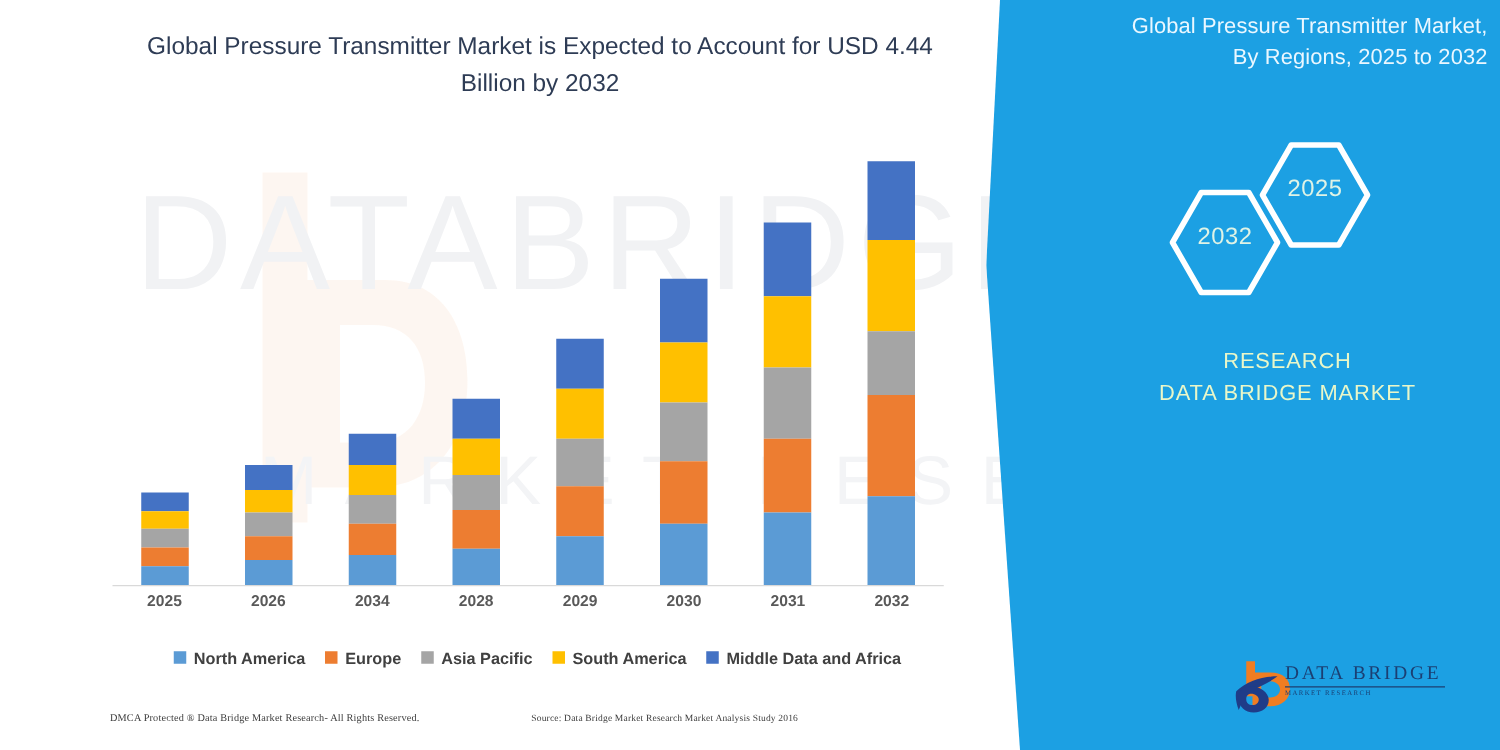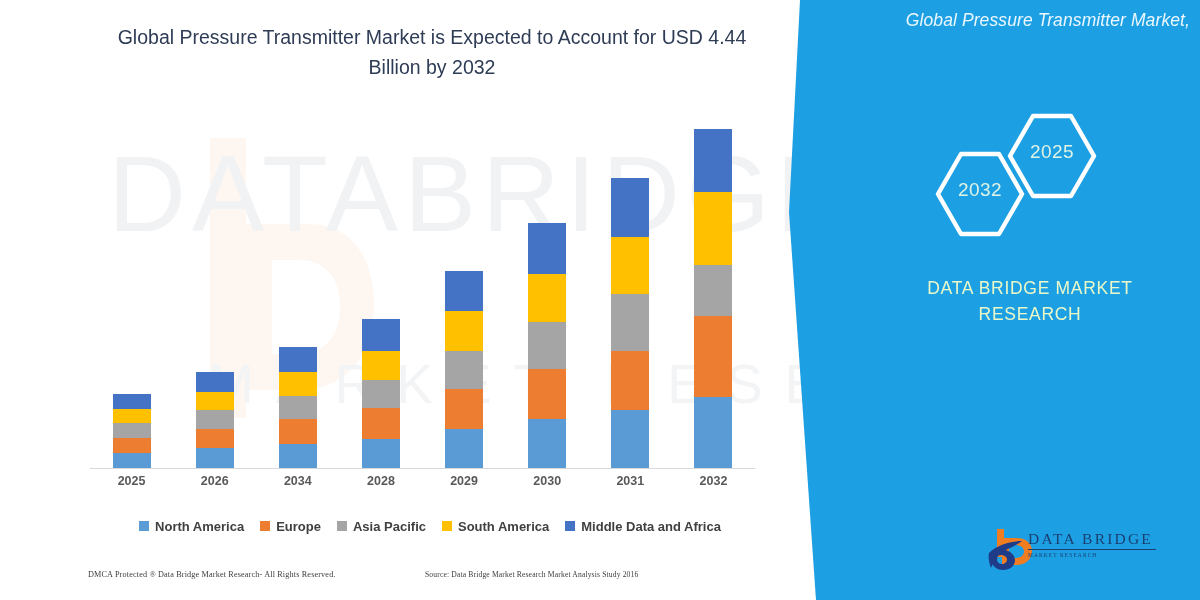--- a/index.html
+++ b/index.html
@@ -8,21 +8,21 @@
 
   
   .blue-panel{
     position:absolute;top:0;left:0;width:1200px;height:600px;
     clip-path:polygon(800px 0,1200px 0,1200px 600px,816px 600px,789px 212px);
     z-index:2;
   }
   .panel-title{
     position:absolute;top:8px;left:845px;width:345px;
     text-align:right;font-size:17.5px;line-height:1.45;
-    color:#eaf7ff;letter-spacing:.1px;font-style:italic;
+    color:#eaf7ff;letter-spacing:.1px;
   }
   .panel-title span{display:block;}
 
   
   .hex{position:absolute;}
   .hex svg{display:block;overflow:visible;}
   .hex-label{
     position:absolute;width:100%;text-align:center;
     color:#dff3e6;font-size:19px;letter-spacing:.4px;
   }
@@ -227,39 +227,40 @@
     </div>
 
   <div class="footer">
     <div class="foot-left">DMCA Protected ® Data Bridge Market Research- All Rights Reserved.</div>
     <div class="foot-right">Source: Data Bridge Market Research  Market Analysis Study 2016</div>
   </div>
 
   <div class="blue-panel" id="blue-panel" style="background: rgb(28, 160, 227);">
     <div class="panel-title">
       <span>Global Pressure Transmitter Market,</span>
+      <span>By Regions, 2025 to 2032</span>
     </div>
 
     <div class="hex hex-2032">
       <svg width="92" height="92" viewBox="0 0 92 92">
         <polygon points="27,6 65,6 88,46 65,86 27,86 4,46" fill="none" stroke="#ffffff" stroke-width="4.5" stroke-linejoin="round"></polygon>
       </svg>
       <div class="hex-label">2032</div>
     </div>
 
     <div class="hex hex-2025">
       <svg width="92" height="92" viewBox="0 0 92 92">
         <polygon points="27,6 65,6 88,46 65,86 27,86 4,46" fill="none" stroke="#ffffff" stroke-width="4.5" stroke-linejoin="round"></polygon>
       </svg>
       <div class="hex-label">2025</div>
     </div>
 
     <div class="brand-block">
+      <span>RESEARCH</span>
       <span>DATA BRIDGE MARKET</span>
-      <span>RESEARCH</span>
     </div>
 
     <div class="logo-wrap">
       <div class="logo-mark">
         <svg width="46" height="44" viewBox="0 0 46 44">
           <path d="M9 2 L9 30 L16 30 L16 2 Z" fill="#F07D22"></path>
           <path d="M14 11 L28 11 C39 11 44 17 44 24 C44 32 38 38 28 38 L14 38 Z
                    M21 18 L21 31 L27 31 C33 31 36 28 36 24.5 C36 21 33 18 27 18 Z" fill="#F07D22"></path>
           <path d="M1 26 C9 18 22 14 34 14 C28 19 18 23 9 27 L3 41 C1 36 0 30 1 26 Z" fill="#1F3C88"></path>
           <path d="M12 22 C20 22 27 27 27 33 C27 39 22 43 15 43 C8 43 3 38 3 32 C3 26 6 22 12 22 Z

